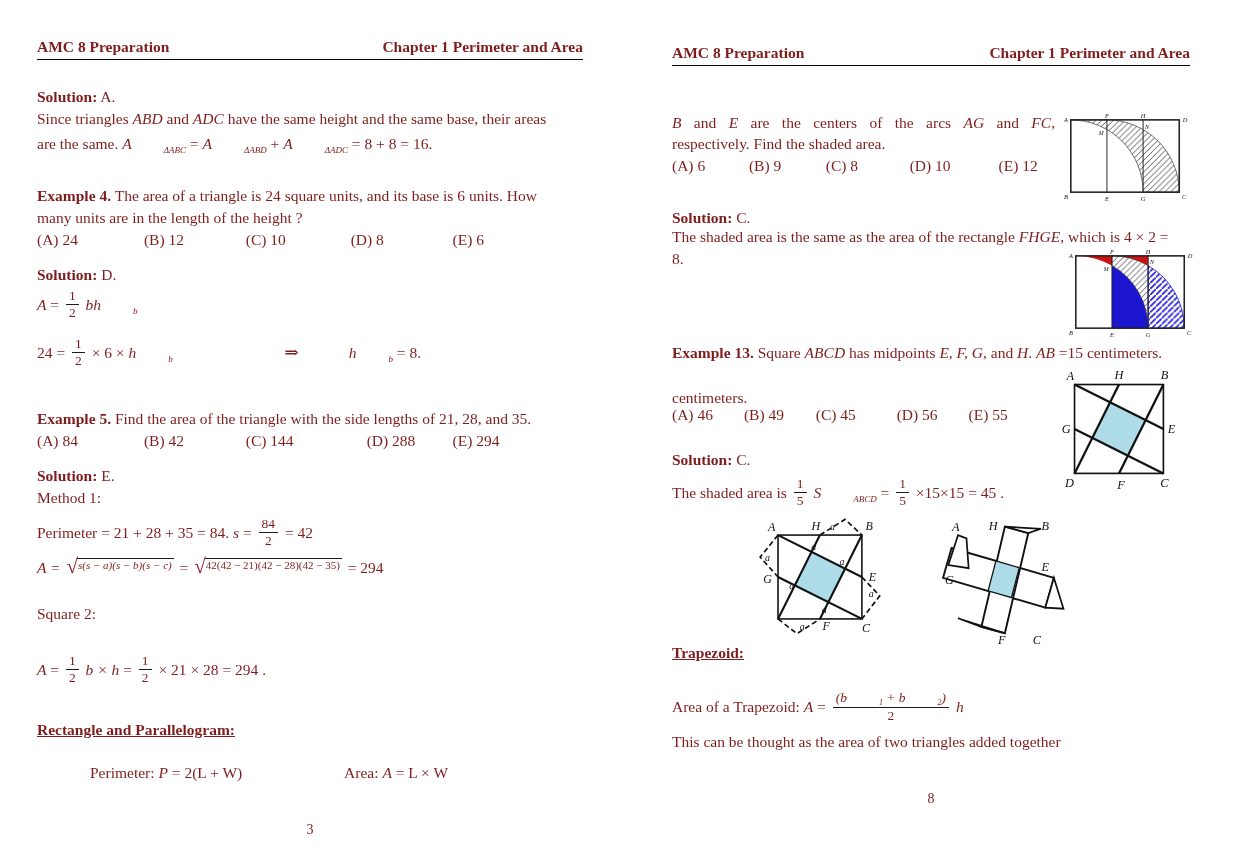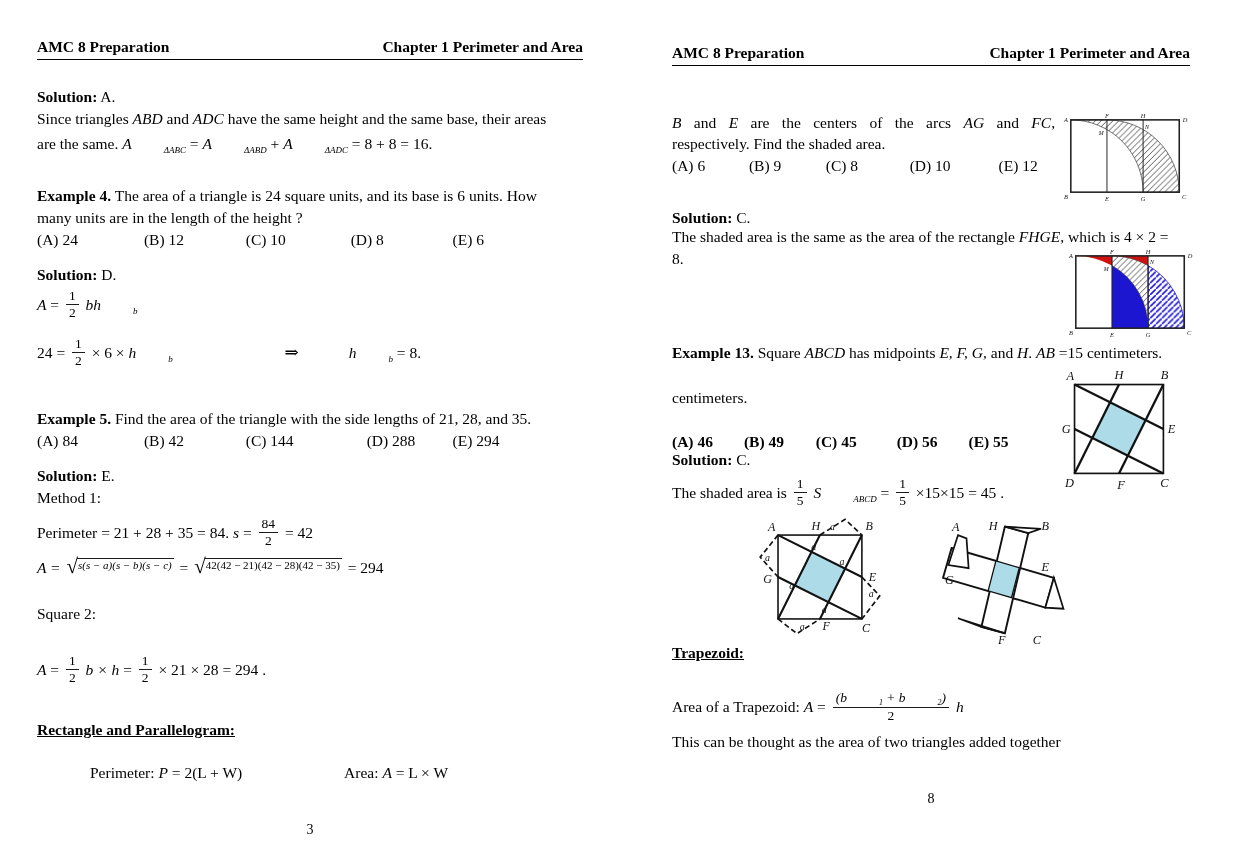--- a/index.html
+++ b/index.html
@@ -1,17 +1,17 @@
 <!DOCTYPE html>
 <html><head>
 <meta charset="utf-8">
 <style>
   html,body{margin:0;padding:0;background:#ffffff;}
   #doc{position:relative;width:1235px;height:851px;background:#fff;overflow:hidden;
-       font-family:"Liberation Serif","DejaVu Serif",serif;color:#000000;font-size:15.5px;}
+       font-family:"Liberation Serif","DejaVu Serif",serif;color:#7f1d1d;font-size:15.5px;}
   .page{position:absolute;top:0;height:851px;}
   #pageL{left:37px;width:546px;}
   #pageR{left:672px;width:518px;}
   .ln{position:absolute;left:0;white-space:nowrap;}
   .wrapln{position:absolute;left:0;white-space:normal;}
   .hdr{position:absolute;left:0;width:100%;display:flex;justify-content:space-between;
        border-bottom:1.6px solid #000;padding-bottom:3px;font-weight:bold;}
   .b{font-weight:bold;}
   .v{font-style:italic;}
   .heading{font-weight:bold;text-decoration:underline;}
@@ -256,21 +256,21 @@
       <text x="39" y="24" font-size="6" text-anchor="middle" fill="#111">M</text>
       <text x="86" y="16" font-size="6" text-anchor="middle">N</text>
     </svg>
 
     <div class="ln" style="top:344px;">
       <span class="b">Example 13.</span><span> Square </span><span class="v">ABCD</span><span> has midpoints  </span><span class="v">E, F, G,</span><span> and </span><span class="v">H</span><span>. </span><span class="v">AB</span><span> =15 centimeters.</span>
     </div>
     <div class="ln" style="top:389px;">
       <span>centimeters.</span>
     </div>
-    <div class="ln" style="top:433px;font-weight:bold;">
+    <div class="ln" style="top:406px;">
       <span class="opt" style="width:68px;">(A) 46</span>
       <span class="opt" style="width:68px;">(B) 49</span>
       <span class="opt" style="width:77px;">(C) 45</span>
       <span class="opt" style="width:68px;">(D) 56</span>
       <span class="opt">(E) 55</span>
     </div>
 
     <svg style="position:absolute;left:390px;top:368px;" width="116" height="124" viewBox="0 0 112 120">
       <polygon points="46.4,33.2 80.8,50.4 63.6,84.8 29.2,67.6" fill="#aedbe8"></polygon>
       <rect x="12" y="16" width="86" height="86" fill="none" stroke="#111" stroke-width="1.6"></rect>

